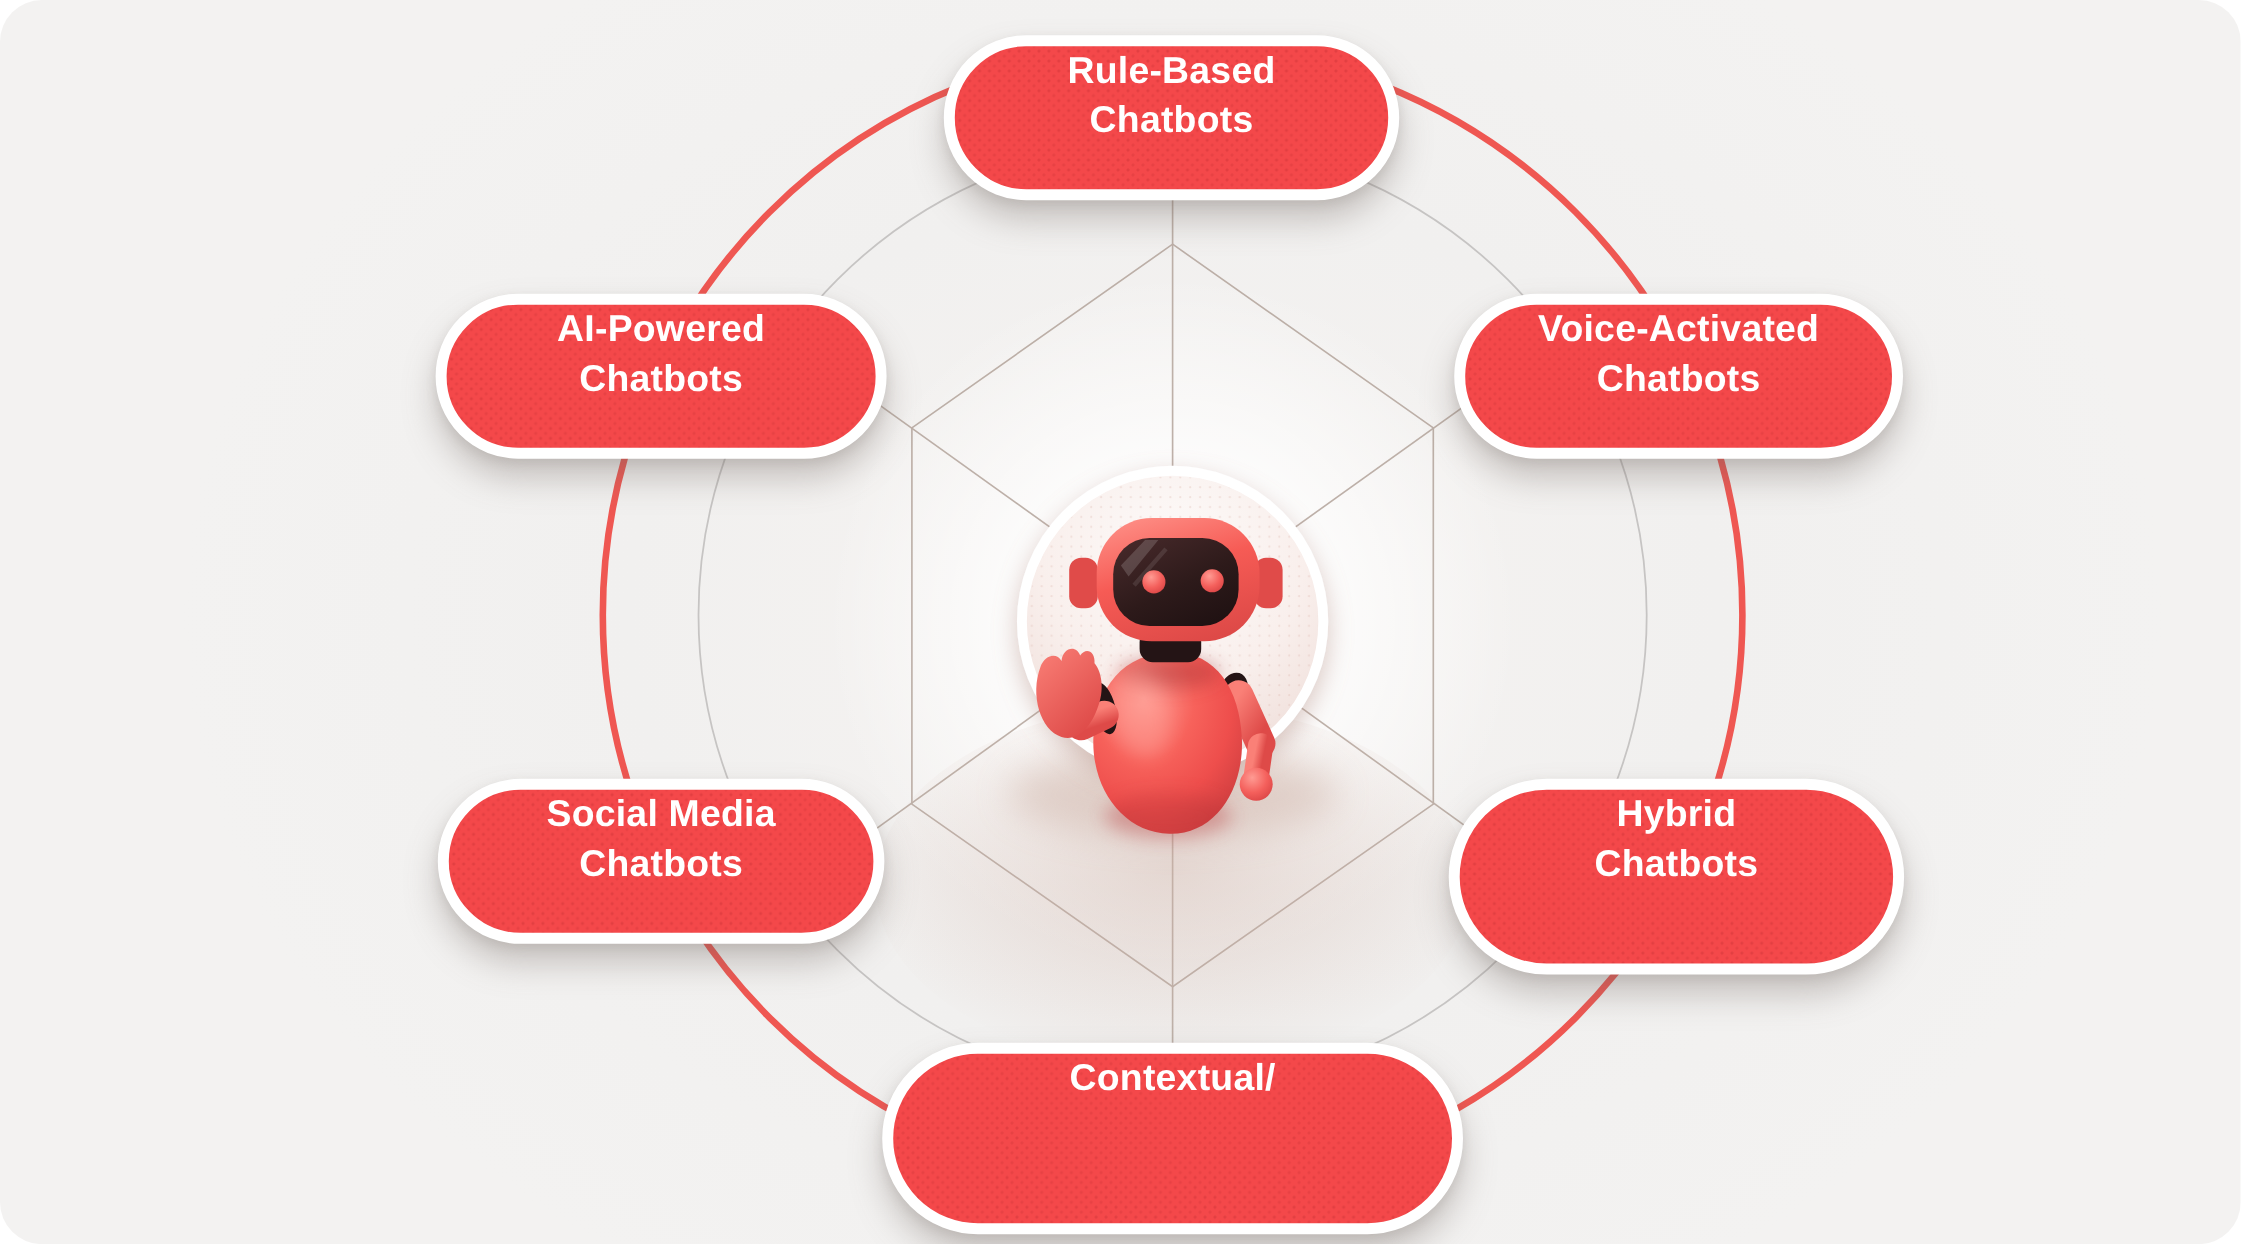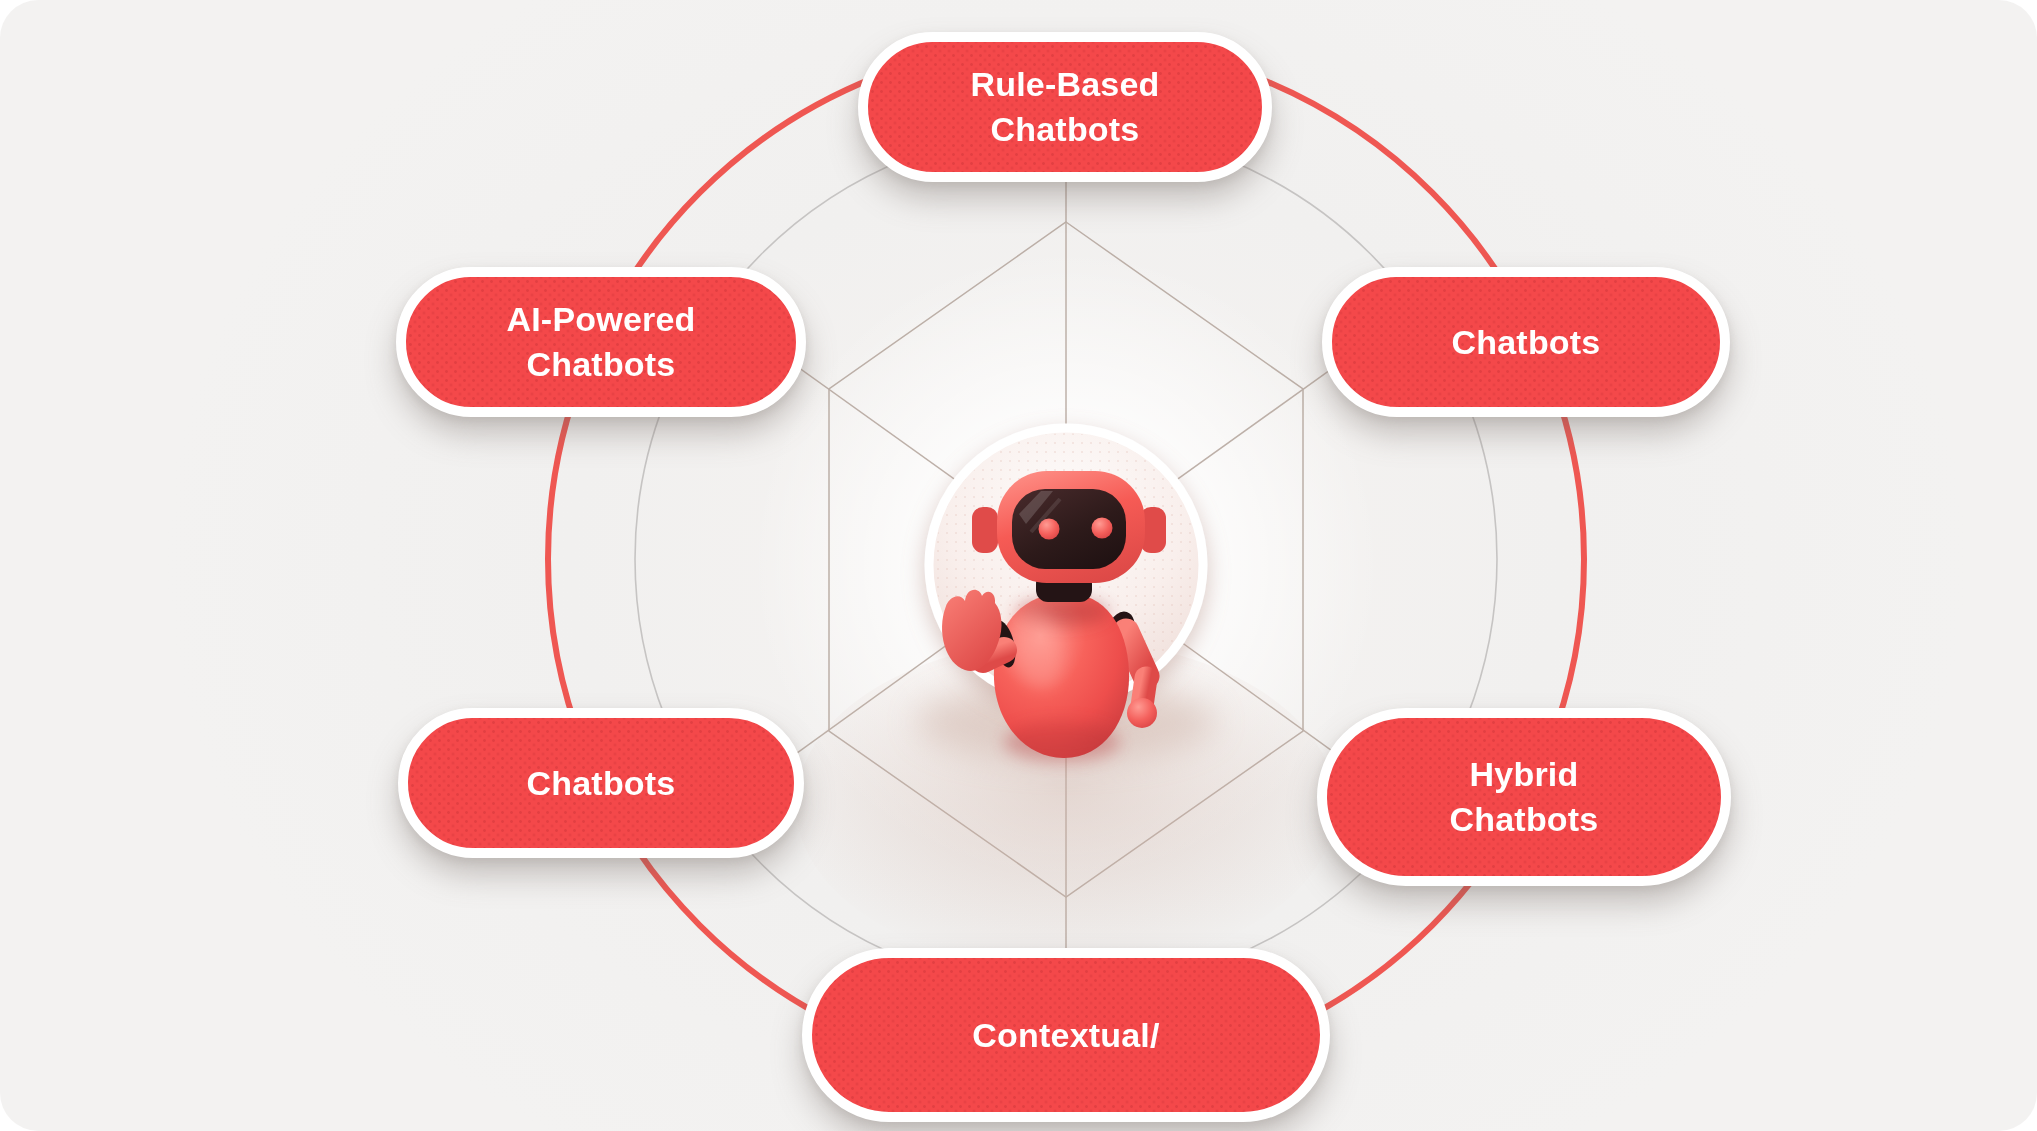--- a/index.html
+++ b/index.html
@@ -8,21 +8,21 @@
     width:2037px;height:1131px;
     background:
       radial-gradient(900px 700px at 1066px 560px, #f6f3f1 0%, #f1f0ef 55%, #f3f2f1 100%);
     border-radius:38px;
     overflow:hidden;
     font-family:"Liberation Sans","DejaVu Sans",sans-serif;
   }
   .stage svg{position:absolute;left:0;top:0;}
   .pill{
     position:absolute;box-sizing:border-box;
-    display:flex;flex-direction:column;align-items:center;justify-content:center;
+    display:flex;flex-direction:column;align-items:center;
     background-color:#f4484a;
     background-image:
       radial-gradient(rgba(120,10,16,.14) 1.2px, transparent 1.6px),
       radial-gradient(rgba(120,10,16,.10) 1.2px, transparent 1.6px);
     background-size:9px 9px, 9px 9px;
     background-position:0 0, 4.5px 4.5px;
     border:10px solid #ffffff;
     border-radius:110px;
     box-shadow:0 18px 30px rgba(114,103,98,.34), 0 4px 10px rgba(114,103,98,.14);
     color:#ffffff;
@@ -152,24 +152,26 @@
     <span>Rule-Based</span>
     <span>Chatbots</span>
   </div>
 
   <div class="pill" id="pill-ul">
     <span>AI-Powered</span>
     <span>Chatbots</span>
   </div>
 
   <div class="pill" id="pill-ur">
+    <span>Voice-Activated</span>
     <span>Chatbots</span>
   </div>
 
   <div class="pill" id="pill-ll">
+    <span>Social Media</span>
     <span>Chatbots</span>
   </div>
 
   <div class="pill" id="pill-lr">
     <span>Hybrid</span>
     <span>Chatbots</span>
   </div>
 
   <div class="pill" id="pill-bottom">
     <span>Contextual/</span>

